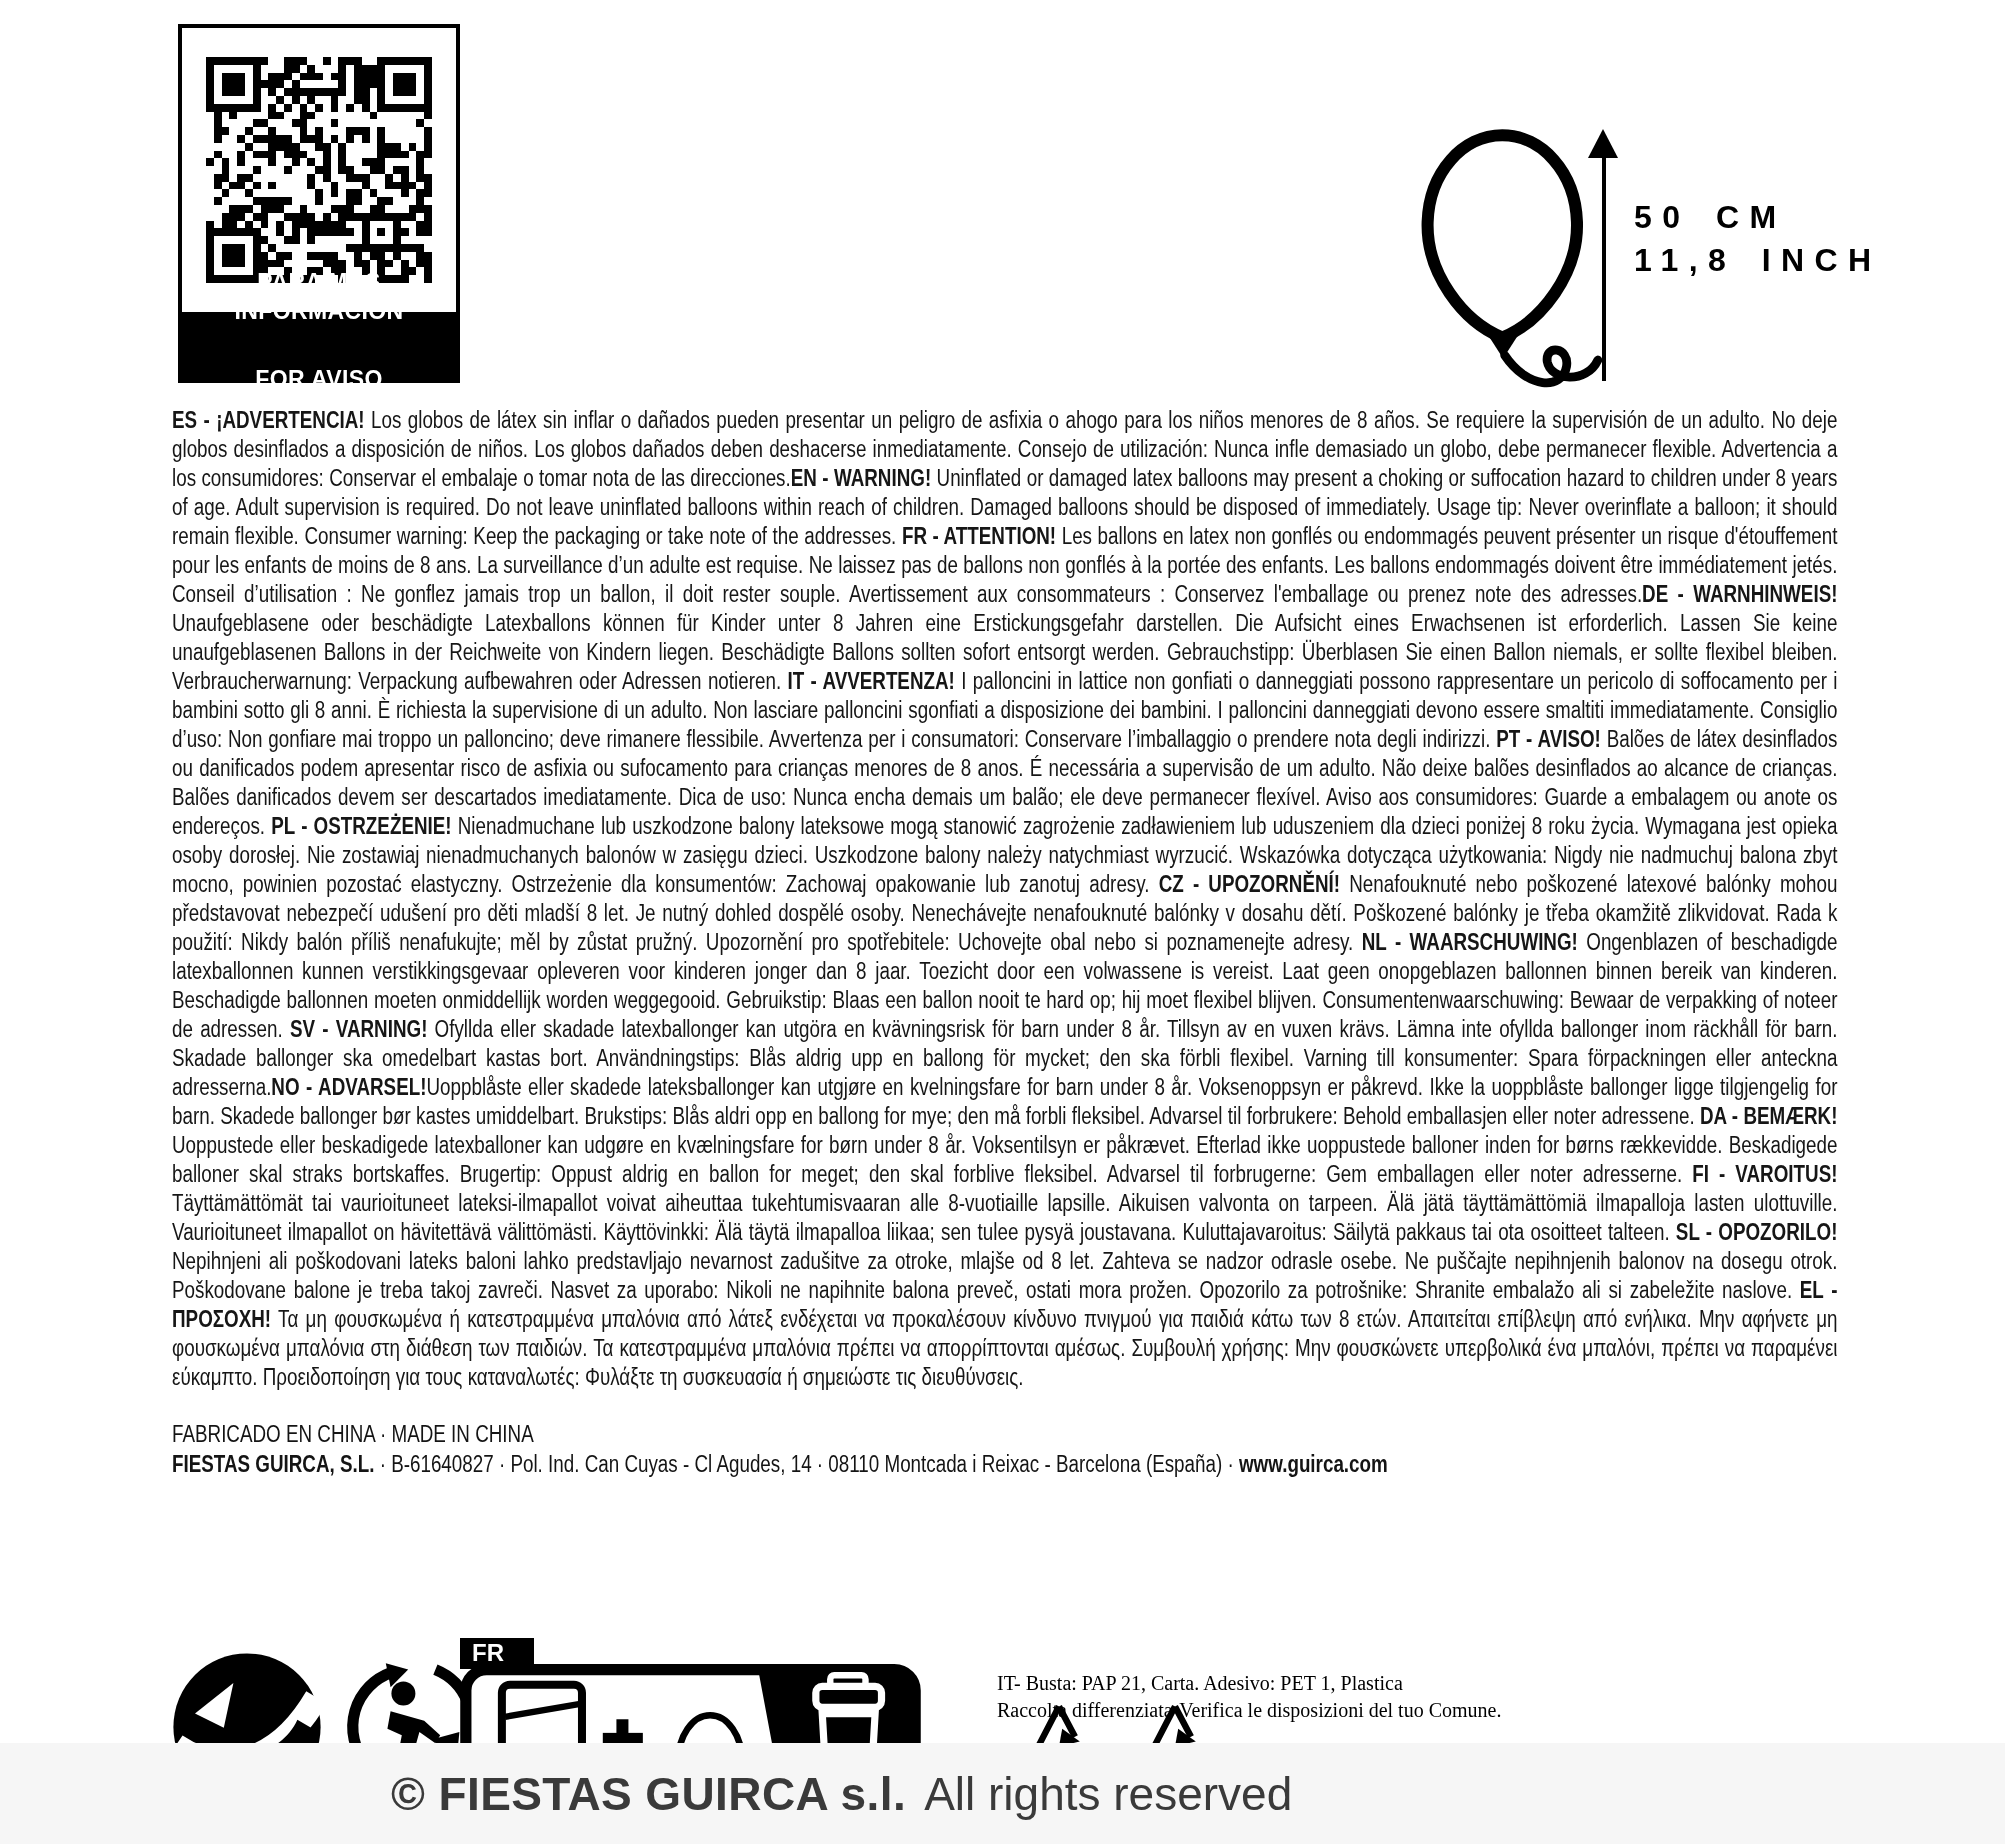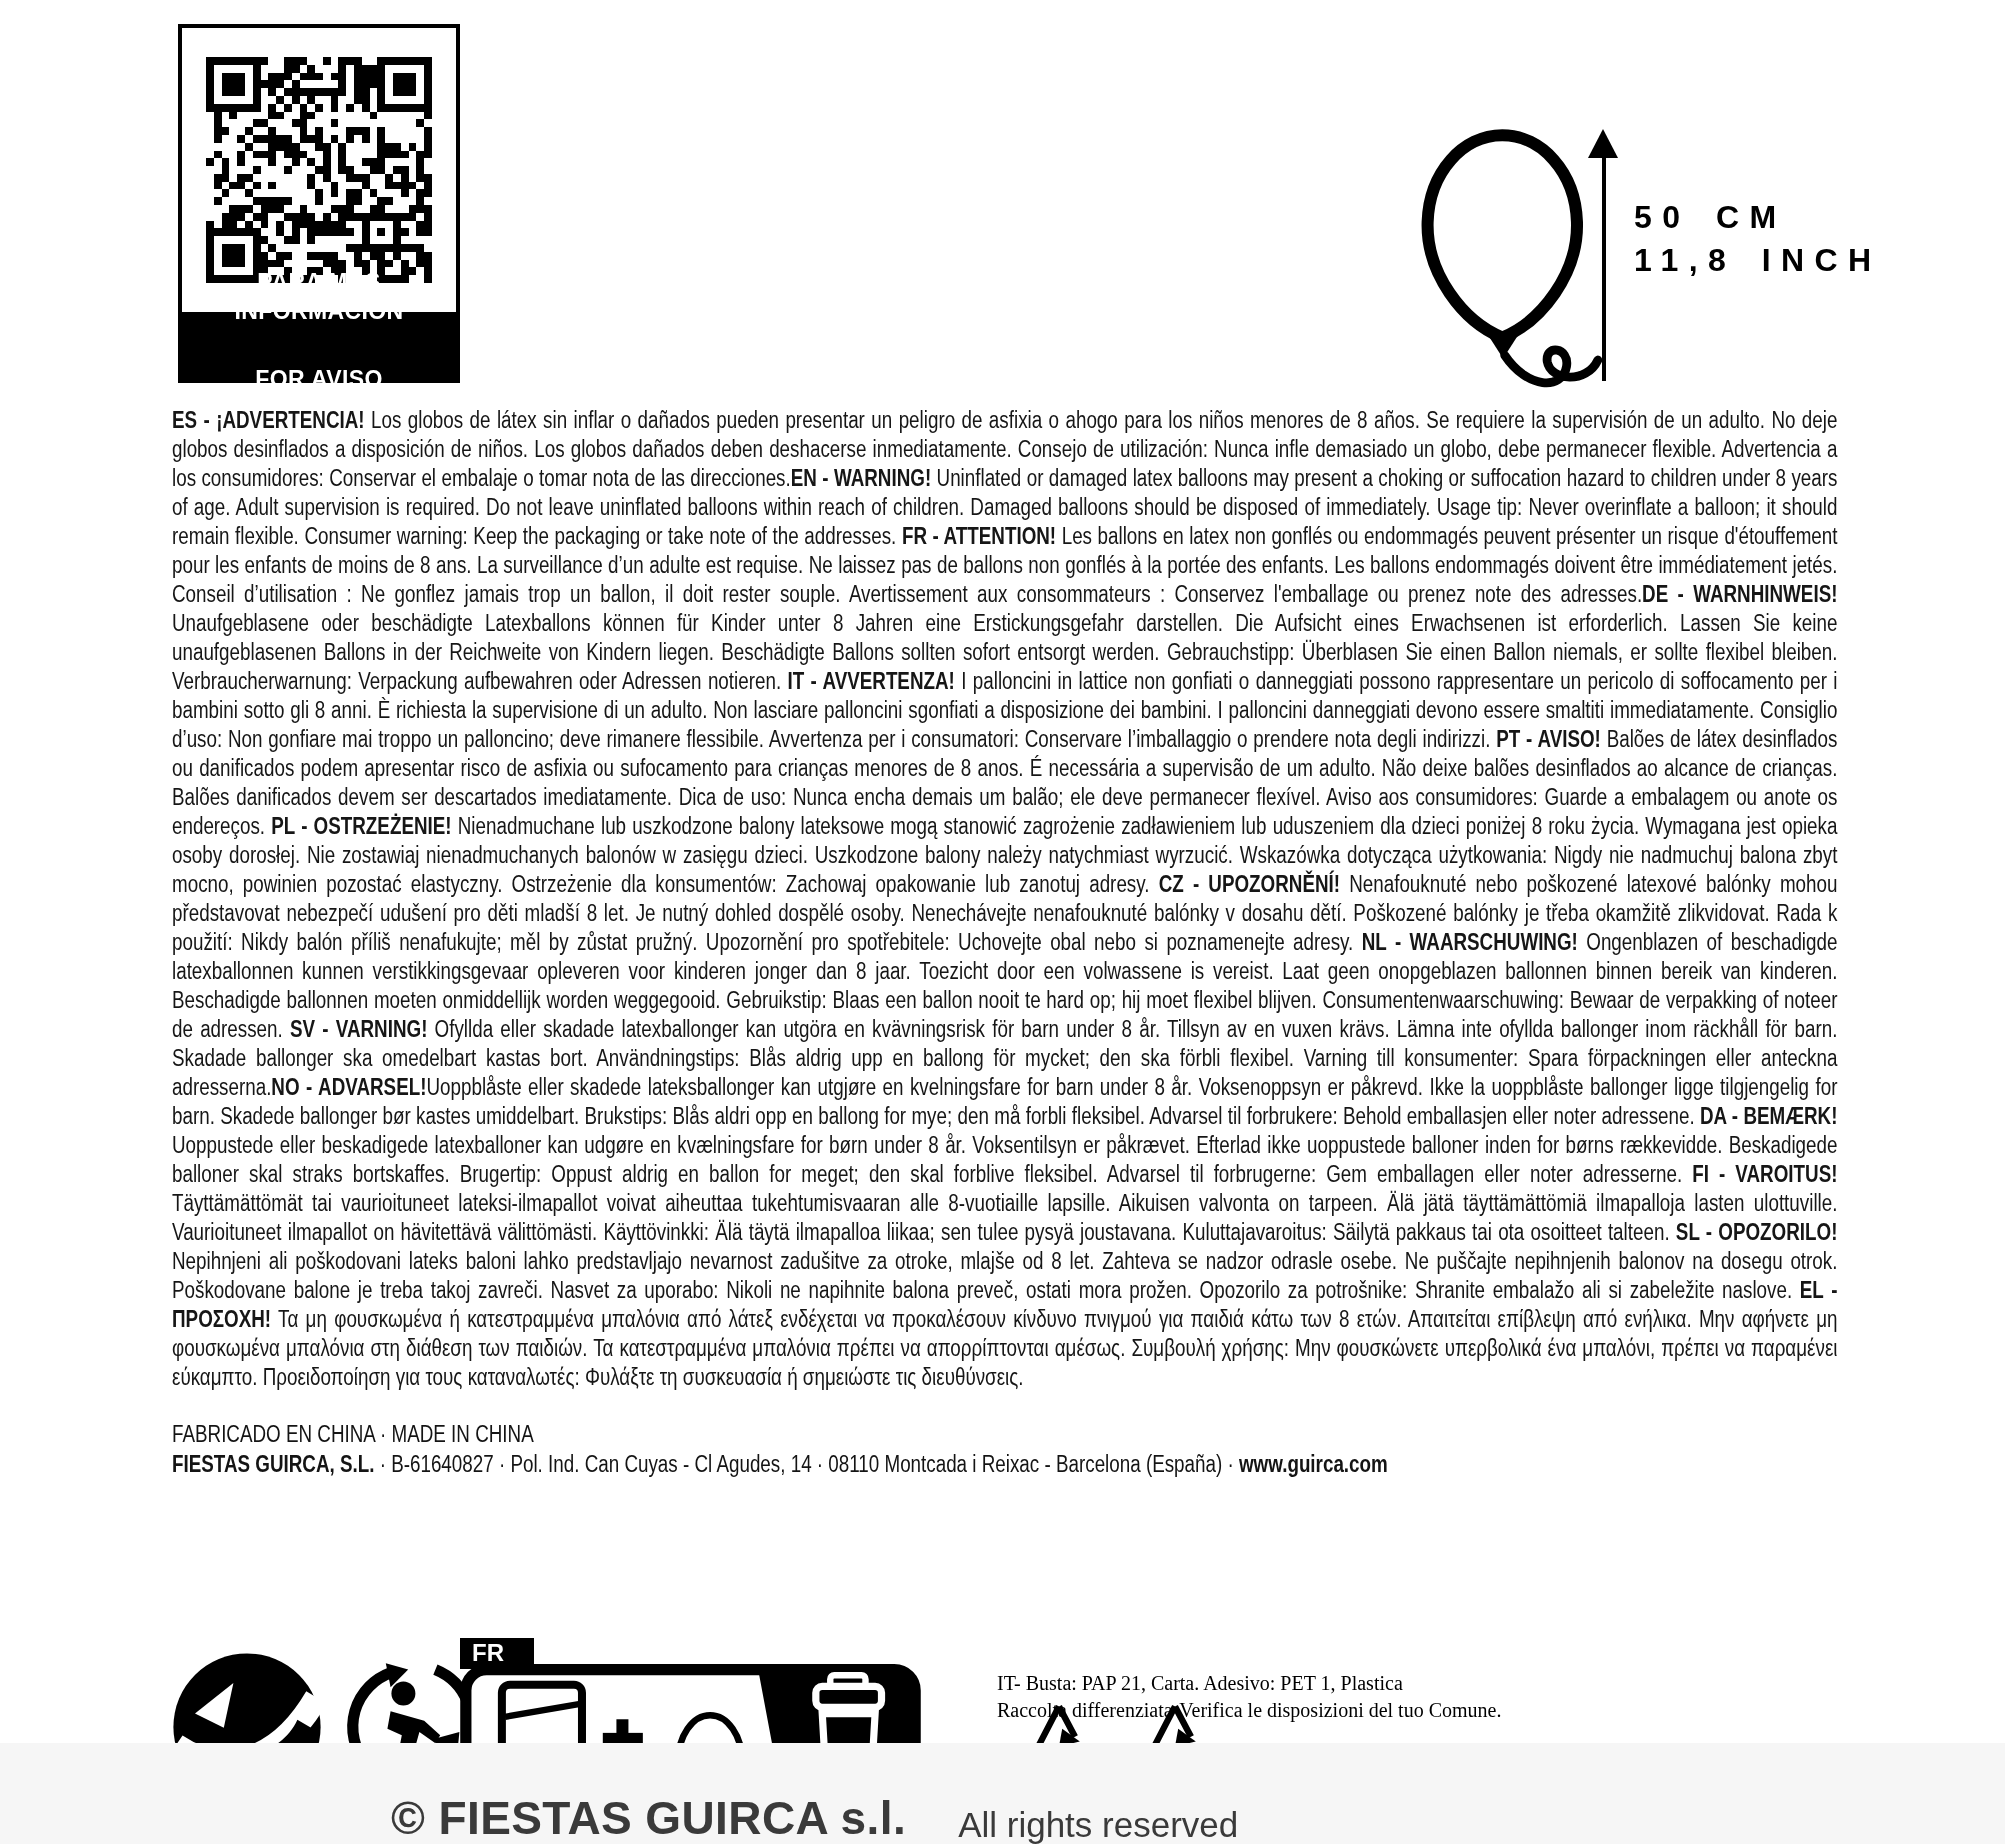--- a/index.html
+++ b/index.html
@@ -34,23 +34,23 @@
   .company{margin:0;font-size:23px;line-height:30px;}
   .company b{font-weight:800;}
   
   .icon-abs{position:absolute;}
   .fr-tab{position:absolute;left:460px;top:1638px;width:74px;height:30.5px;background:#000;
     color:#fff;font-weight:800;font-size:24px;line-height:30.5px;padding-left:12px;
     box-sizing:border-box;}
   .it-note{position:absolute;left:997px;top:1670px;font-size:20px;line-height:27px;color:#000000;font-family:Liberation Serif, serif;}
   
   .footer{position:absolute;left:0;right:0;bottom:0;height:102px;z-index:20;
-    display:flex;align-items:flex-end;padding-left:391px;box-sizing:border-box;}
+    display:flex;align-items:center;padding-left:391px;box-sizing:border-box;}
   .footer .copy{font-weight:800;font-size:46px;letter-spacing:0.4px;}
-  .footer .rights{font-weight:400;font-size:35px;margin-left:52px;}
+  .footer .rights{font-weight:400;font-size:46px;margin-left:18px;}
 </style>
 </head>
 <body>
 
 <div class="qr-panel">
   <div class="qr-white">
     <svg id="qr-svg" width="226" height="226" viewBox="0 0 29 29" shape-rendering="crispEdges">
         <path d="M0 0h1v1h-1zM1 0h1v1h-1zM2 0h1v1h-1zM3 0h1v1h-1zM4 0h1v1h-1zM5 0h1v1h-1zM6 0h1v1h-1zM7 0h1v1h-1zM10 0h1v1h-1zM11 0h1v1h-1zM12 0h1v1h-1zM15 0h1v1h-1zM17 0h1v1h-1zM18 0h1v1h-1zM19 0h1v1h-1zM22 0h1v1h-1zM23 0h1v1h-1zM24 0h1v1h-1zM25 0h1v1h-1zM26 0h1v1h-1zM27 0h1v1h-1zM28 0h1v1h-1zM0 1h1v1h-1zM6 1h1v1h-1zM10 1h1v1h-1zM11 1h1v1h-1zM13 1h1v1h-1zM17 1h1v1h-1zM19 1h1v1h-1zM20 1h1v1h-1zM21 1h1v1h-1zM22 1h1v1h-1zM28 1h1v1h-1zM0 2h1v1h-1zM2 2h1v1h-1zM3 2h1v1h-1zM4 2h1v1h-1zM6 2h1v1h-1zM8 2h1v1h-1zM9 2h1v1h-1zM10 2h1v1h-1zM12 2h1v1h-1zM13 2h1v1h-1zM14 2h1v1h-1zM16 2h1v1h-1zM17 2h1v1h-1zM19 2h1v1h-1zM20 2h1v1h-1zM21 2h1v1h-1zM22 2h1v1h-1zM24 2h1v1h-1zM25 2h1v1h-1zM26 2h1v1h-1zM28 2h1v1h-1zM0 3h1v1h-1zM2 3h1v1h-1zM3 3h1v1h-1zM4 3h1v1h-1zM6 3h1v1h-1zM7 3h1v1h-1zM8 3h1v1h-1zM9 3h1v1h-1zM11 3h1v1h-1zM17 3h1v1h-1zM19 3h1v1h-1zM20 3h1v1h-1zM21 3h1v1h-1zM22 3h1v1h-1zM24 3h1v1h-1zM25 3h1v1h-1zM26 3h1v1h-1zM28 3h1v1h-1zM0 4h1v1h-1zM2 4h1v1h-1zM3 4h1v1h-1zM4 4h1v1h-1zM6 4h1v1h-1zM8 4h1v1h-1zM10 4h1v1h-1zM11 4h1v1h-1zM12 4h1v1h-1zM13 4h1v1h-1zM14 4h1v1h-1zM15 4h1v1h-1zM16 4h1v1h-1zM17 4h1v1h-1zM19 4h1v1h-1zM20 4h1v1h-1zM22 4h1v1h-1zM24 4h1v1h-1zM25 4h1v1h-1zM26 4h1v1h-1zM28 4h1v1h-1zM0 5h1v1h-1zM6 5h1v1h-1zM9 5h1v1h-1zM11 5h1v1h-1zM13 5h1v1h-1zM16 5h1v1h-1zM19 5h1v1h-1zM20 5h1v1h-1zM22 5h1v1h-1zM28 5h1v1h-1zM0 6h1v1h-1zM1 6h1v1h-1zM2 6h1v1h-1zM3 6h1v1h-1zM4 6h1v1h-1zM5 6h1v1h-1zM6 6h1v1h-1zM8 6h1v1h-1zM10 6h1v1h-1zM12 6h1v1h-1zM14 6h1v1h-1zM16 6h1v1h-1zM18 6h1v1h-1zM20 6h1v1h-1zM22 6h1v1h-1zM23 6h1v1h-1zM24 6h1v1h-1zM25 6h1v1h-1zM26 6h1v1h-1zM27 6h1v1h-1zM28 6h1v1h-1zM1 7h1v1h-1zM3 7h1v1h-1zM8 7h1v1h-1zM9 7h1v1h-1zM12 7h1v1h-1zM13 7h1v1h-1zM21 7h1v1h-1zM28 7h1v1h-1zM1 8h1v1h-1zM6 8h1v1h-1zM7 8h1v1h-1zM11 8h1v1h-1zM12 8h1v1h-1zM16 8h1v1h-1zM27 8h1v1h-1zM1 9h1v1h-1zM2 9h1v1h-1zM5 9h1v1h-1zM8 9h1v1h-1zM12 9h1v1h-1zM14 9h1v1h-1zM18 9h1v1h-1zM19 9h1v1h-1zM20 9h1v1h-1zM22 9h1v1h-1zM28 9h1v1h-1zM1 10h1v1h-1zM4 10h1v1h-1zM6 10h1v1h-1zM7 10h1v1h-1zM8 10h1v1h-1zM9 10h1v1h-1zM10 10h1v1h-1zM12 10h1v1h-1zM13 10h1v1h-1zM14 10h1v1h-1zM16 10h1v1h-1zM18 10h1v1h-1zM20 10h1v1h-1zM22 10h1v1h-1zM28 10h1v1h-1zM5 11h1v1h-1zM8 11h1v1h-1zM9 11h1v1h-1zM10 11h1v1h-1zM11 11h1v1h-1zM14 11h1v1h-1zM15 11h1v1h-1zM17 11h1v1h-1zM22 11h1v1h-1zM23 11h1v1h-1zM24 11h1v1h-1zM26 11h1v1h-1zM28 11h1v1h-1zM1 12h1v1h-1zM4 12h1v1h-1zM6 12h1v1h-1zM7 12h1v1h-1zM8 12h1v1h-1zM10 12h1v1h-1zM11 12h1v1h-1zM12 12h1v1h-1zM15 12h1v1h-1zM17 12h1v1h-1zM22 12h1v1h-1zM23 12h1v1h-1zM24 12h1v1h-1zM25 12h1v1h-1zM27 12h1v1h-1zM28 12h1v1h-1zM0 13h1v1h-1zM2 13h1v1h-1zM4 13h1v1h-1zM8 13h1v1h-1zM11 13h1v1h-1zM13 13h1v1h-1zM15 13h1v1h-1zM17 13h1v1h-1zM20 13h1v1h-1zM21 13h1v1h-1zM22 13h1v1h-1zM27 13h1v1h-1zM2 14h1v1h-1zM6 14h1v1h-1zM10 14h1v1h-1zM14 14h1v1h-1zM15 14h1v1h-1zM17 14h1v1h-1zM18 14h1v1h-1zM21 14h1v1h-1zM22 14h1v1h-1zM24 14h1v1h-1zM25 14h1v1h-1zM27 14h1v1h-1zM1 15h1v1h-1zM2 15h1v1h-1zM4 15h1v1h-1zM5 15h1v1h-1zM13 15h1v1h-1zM15 15h1v1h-1zM18 15h1v1h-1zM19 15h1v1h-1zM20 15h1v1h-1zM23 15h1v1h-1zM25 15h1v1h-1zM27 15h1v1h-1zM28 15h1v1h-1zM1 16h1v1h-1zM3 16h1v1h-1zM4 16h1v1h-1zM6 16h1v1h-1zM8 16h1v1h-1zM13 16h1v1h-1zM16 16h1v1h-1zM20 16h1v1h-1zM23 16h1v1h-1zM24 16h1v1h-1zM25 16h1v1h-1zM26 16h1v1h-1zM28 16h1v1h-1zM2 17h1v1h-1zM5 17h1v1h-1zM14 17h1v1h-1zM16 17h1v1h-1zM18 17h1v1h-1zM19 17h1v1h-1zM21 17h1v1h-1zM25 17h1v1h-1zM27 17h1v1h-1zM28 17h1v1h-1zM1 18h1v1h-1zM6 18h1v1h-1zM7 18h1v1h-1zM8 18h1v1h-1zM9 18h1v1h-1zM10 18h1v1h-1zM14 18h1v1h-1zM18 18h1v1h-1zM19 18h1v1h-1zM22 18h1v1h-1zM23 18h1v1h-1zM27 18h1v1h-1zM3 19h1v1h-1zM4 19h1v1h-1zM5 19h1v1h-1zM7 19h1v1h-1zM8 19h1v1h-1zM9 19h1v1h-1zM12 19h1v1h-1zM16 19h1v1h-1zM17 19h1v1h-1zM18 19h1v1h-1zM21 19h1v1h-1zM22 19h1v1h-1zM26 19h1v1h-1zM27 19h1v1h-1zM28 19h1v1h-1zM2 20h1v1h-1zM3 20h1v1h-1zM4 20h1v1h-1zM6 20h1v1h-1zM7 20h1v1h-1zM10 20h1v1h-1zM11 20h1v1h-1zM12 20h1v1h-1zM13 20h1v1h-1zM15 20h1v1h-1zM17 20h1v1h-1zM18 20h1v1h-1zM19 20h1v1h-1zM20 20h1v1h-1zM21 20h1v1h-1zM22 20h1v1h-1zM23 20h1v1h-1zM24 20h1v1h-1zM25 20h1v1h-1zM26 20h1v1h-1zM28 20h1v1h-1zM0 21h1v1h-1zM2 21h1v1h-1zM3 21h1v1h-1zM5 21h1v1h-1zM7 21h1v1h-1zM9 21h1v1h-1zM11 21h1v1h-1zM12 21h1v1h-1zM13 21h1v1h-1zM14 21h1v1h-1zM15 21h1v1h-1zM16 21h1v1h-1zM17 21h1v1h-1zM20 21h1v1h-1zM24 21h1v1h-1zM27 21h1v1h-1zM28 21h1v1h-1zM0 22h1v1h-1zM1 22h1v1h-1zM2 22h1v1h-1zM3 22h1v1h-1zM4 22h1v1h-1zM5 22h1v1h-1zM6 22h1v1h-1zM9 22h1v1h-1zM11 22h1v1h-1zM13 22h1v1h-1zM14 22h1v1h-1zM15 22h1v1h-1zM16 22h1v1h-1zM17 22h1v1h-1zM18 22h1v1h-1zM20 22h1v1h-1zM22 22h1v1h-1zM24 22h1v1h-1zM25 22h1v1h-1zM27 22h1v1h-1zM28 22h1v1h-1zM0 23h1v1h-1zM6 23h1v1h-1zM7 23h1v1h-1zM10 23h1v1h-1zM11 23h1v1h-1zM13 23h1v1h-1zM20 23h1v1h-1zM24 23h1v1h-1zM0 24h1v1h-1zM2 24h1v1h-1zM3 24h1v1h-1zM4 24h1v1h-1zM6 24h1v1h-1zM8 24h1v1h-1zM18 24h1v1h-1zM19 24h1v1h-1zM20 24h1v1h-1zM21 24h1v1h-1zM22 24h1v1h-1zM23 24h1v1h-1zM24 24h1v1h-1zM25 24h1v1h-1zM26 24h1v1h-1zM27 24h1v1h-1zM0 25h1v1h-1zM2 25h1v1h-1zM3 25h1v1h-1zM4 25h1v1h-1zM6 25h1v1h-1zM7 25h1v1h-1zM9 25h1v1h-1zM10 25h1v1h-1zM13 25h1v1h-1zM14 25h1v1h-1zM15 25h1v1h-1zM16 25h1v1h-1zM19 25h1v1h-1zM21 25h1v1h-1zM22 25h1v1h-1zM24 25h1v1h-1zM27 25h1v1h-1zM28 25h1v1h-1zM0 26h1v1h-1zM2 26h1v1h-1zM3 26h1v1h-1zM4 26h1v1h-1zM6 26h1v1h-1zM7 26h1v1h-1zM8 26h1v1h-1zM9 26h1v1h-1zM15 26h1v1h-1zM16 26h1v1h-1zM17 26h1v1h-1zM19 26h1v1h-1zM20 26h1v1h-1zM22 26h1v1h-1zM23 26h1v1h-1zM25 26h1v1h-1zM27 26h1v1h-1zM28 26h1v1h-1zM0 27h1v1h-1zM6 27h1v1h-1zM7 27h1v1h-1zM10 27h1v1h-1zM13 27h1v1h-1zM14 27h1v1h-1zM16 27h1v1h-1zM17 27h1v1h-1zM20 27h1v1h-1zM22 27h1v1h-1zM25 27h1v1h-1zM26 27h1v1h-1zM28 27h1v1h-1zM0 28h1v1h-1zM1 28h1v1h-1zM2 28h1v1h-1zM3 28h1v1h-1zM4 28h1v1h-1zM5 28h1v1h-1zM6 28h1v1h-1zM8 28h1v1h-1zM9 28h1v1h-1zM10 28h1v1h-1zM12 28h1v1h-1zM13 28h1v1h-1zM17 28h1v1h-1zM22 28h1v1h-1zM23 28h1v1h-1zM24 28h1v1h-1zM25 28h1v1h-1zM28 28h1v1h-1z" fill="#000"></path>
       </svg>
   </div>

